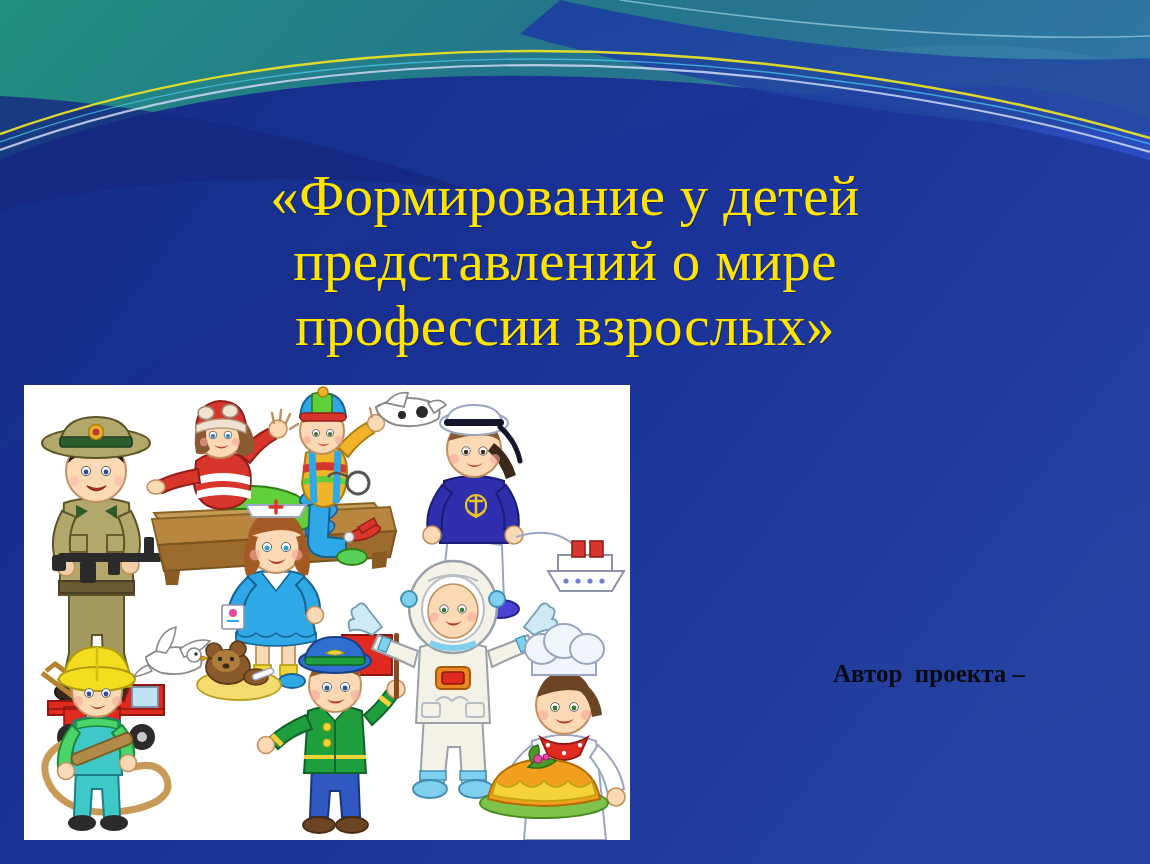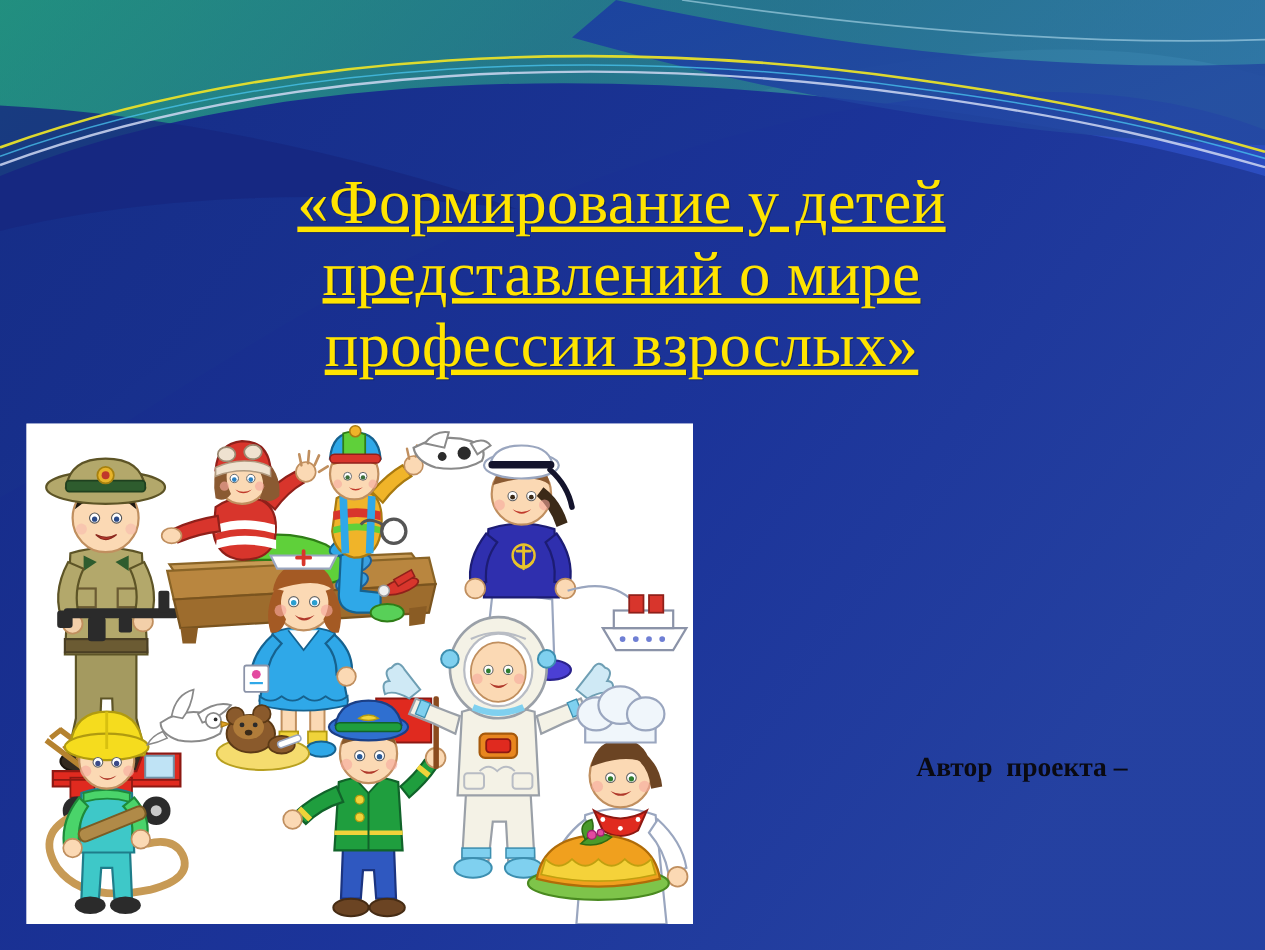--- a/index.html
+++ b/index.html
@@ -26,36 +26,35 @@
 
   
   #title-block {
     position: absolute;
     left: 150px;
     top: 148px;
     width: 830px;
     text-align: center;
   }
   #title-text {
-    margin: 5px;
+    margin: 16px;
     color: #ffe400;
     font-size: 57px;
     line-height: 1.14;
     font-weight: 400;
     letter-spacing: 0.3px;
     white-space: pre-line;
     text-shadow: 1px 1px 0 rgba(0,0,0,.25);
-    text-decoration: underline;
   }
 
   
   #author-block {
     position: absolute;
     right: 56px;
-    top: 680px;
+    top: 656px;
     width: 330px;
     text-align: center;
     color: #0a0a12;
     font-weight: 700;
     font-size: 25px;
     line-height: 1.42;
   }
   #author-block .ln { display: block; white-space: pre; }
 
   

